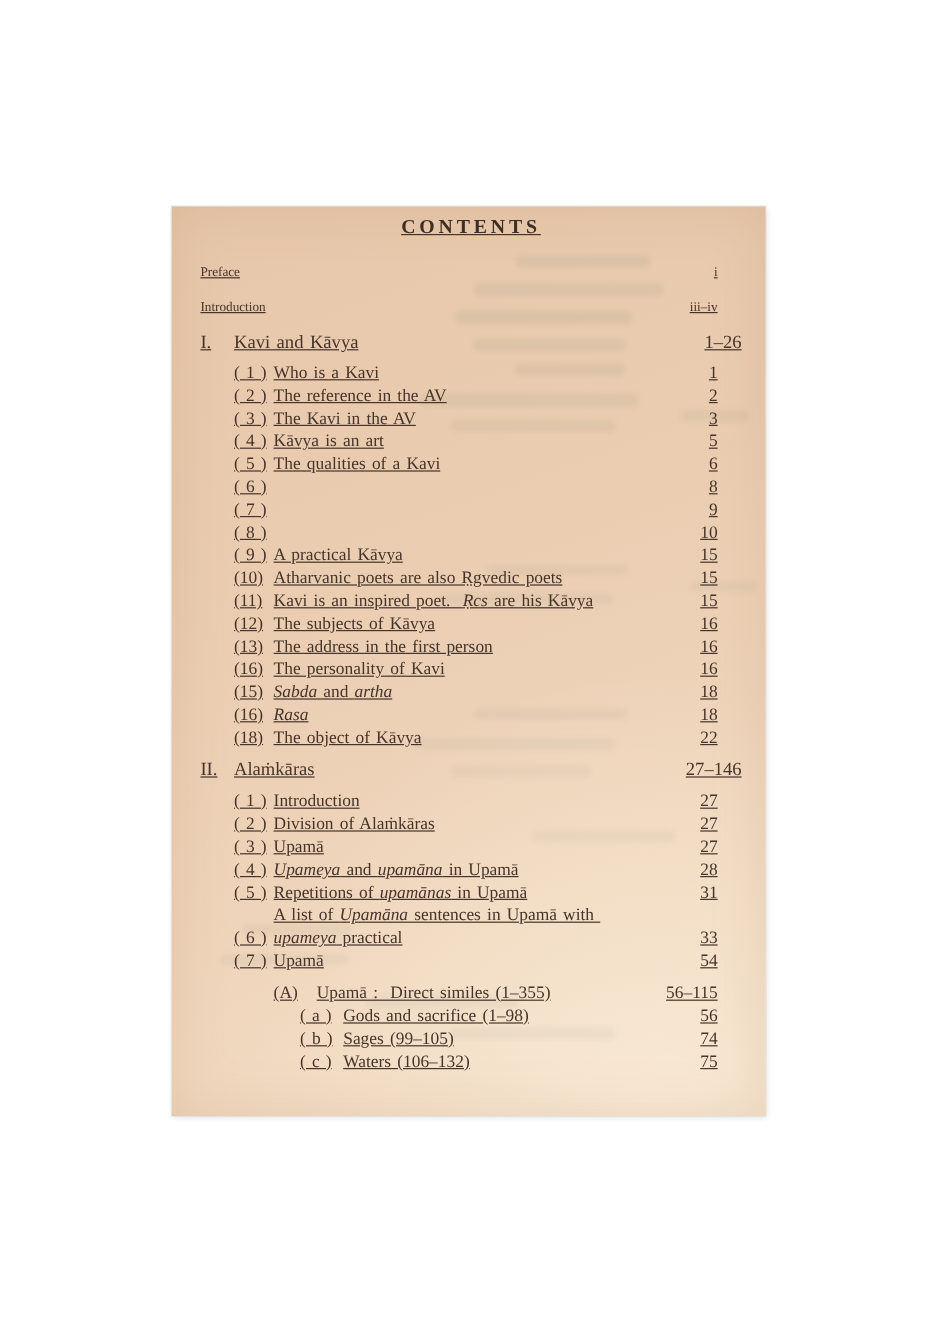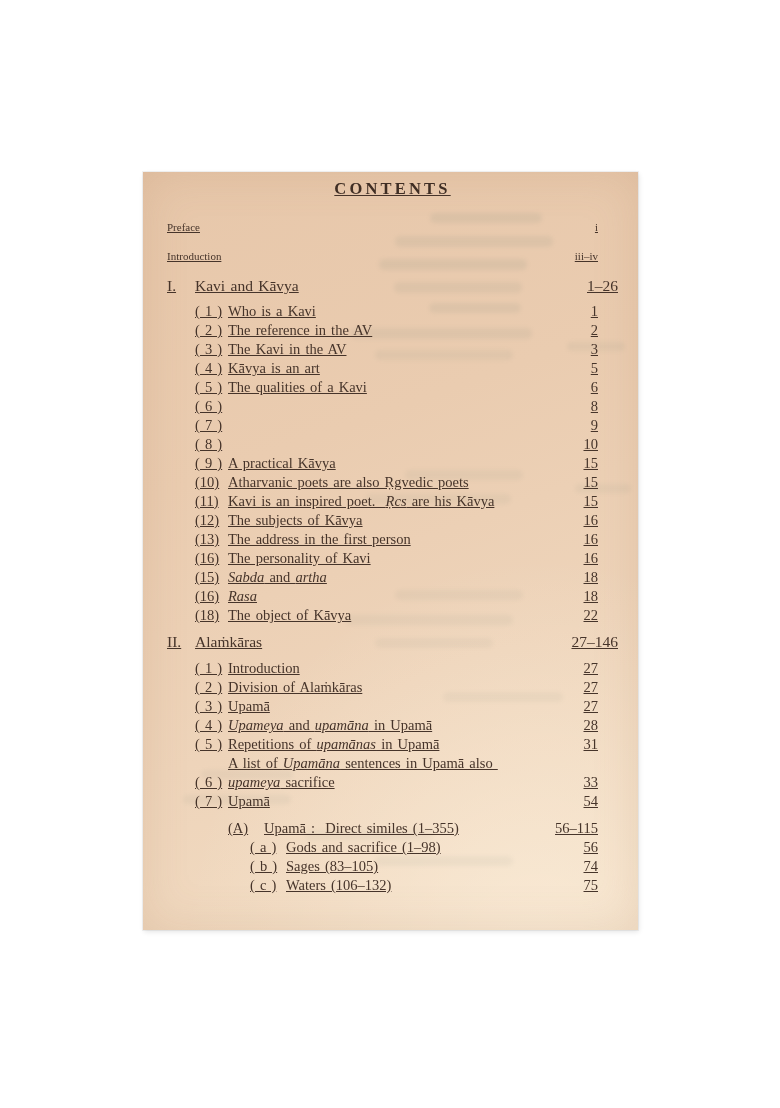--- a/index.html
+++ b/index.html
@@ -247,21 +247,21 @@
                 <span class="txt"><span class="it">Upameya</span><span> and </span><span class="it">upamāna</span><span> in Upamā</span></span>
                 <span class="pg">28</span>
               </div>
               <div class="row inset item-row">
                 <span class="num">( 5 )</span>
                 <span class="txt"><span>Repetitions of </span><span class="it">upamānas</span><span> in Upamā</span></span>
                 <span class="pg">31</span>
               </div>
               <div class="row inset item-row wrap">
                 <span class="num">( 6 )</span>
-                <span class="txt"><span>A list of </span><span class="it">Upamāna</span><span> sentences in Upamā also </span><span class="it">upameya</span><span> sacrifice</span></span>
+                <span class="txt"><span>A list of </span><span class="it">Upamāna</span><span> sentences in Upamā with </span><span class="it">upameya</span><span> practical</span></span>
                 <span class="pg">33</span>
               </div>
               <div class="row inset item-row">
                 <span class="num">( 7 )</span>
                 <span class="txt">Upamā</span>
                 <span class="pg">54</span>
               </div>
             </div>
             <div class="subsection">
               <div class="row inset sub-row">
@@ -269,21 +269,21 @@
                 <span class="txt">Upamā :  Direct similes (1–355)</span>
                 <span class="pg">56–115</span>
               </div>
               <div class="row inset subchild-row">
                 <span class="num">( a )</span>
                 <span class="txt">Gods and sacrifice (1–98)</span>
                 <span class="pg">56</span>
               </div>
               <div class="row inset subchild-row">
                 <span class="num">( b )</span>
-                <span class="txt">Sages (83–105)</span>
+                <span class="txt">Sages (99–105)</span>
                 <span class="pg">74</span>
               </div>
               <div class="row inset subchild-row">
                 <span class="num">( c )</span>
                 <span class="txt">Waters (106–132)</span>
                 <span class="pg">75</span>
               </div>
             </div>
           </div>
         </div>

